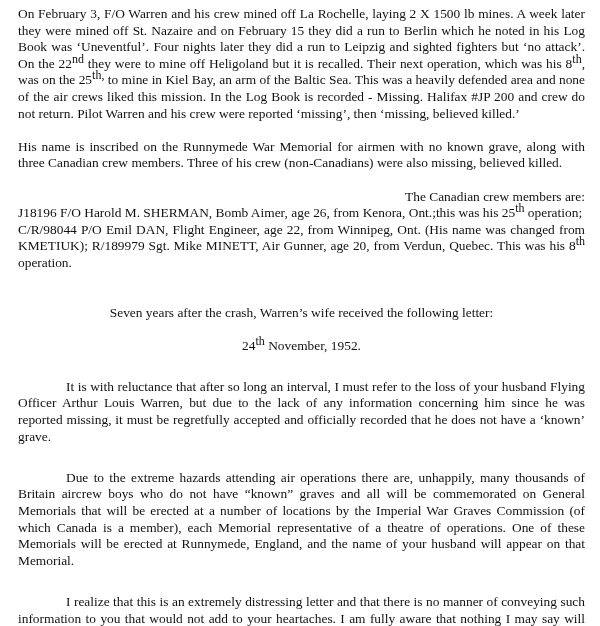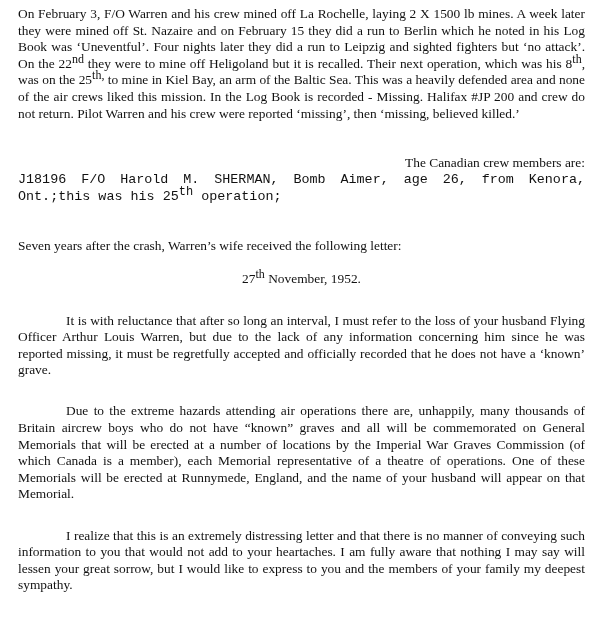--- a/index.html
+++ b/index.html
@@ -32,49 +32,51 @@
     .indent { text-indent: 48px; margin-top: 8px; }
     .center {
       text-align: center;
     }
     sup {
       font-size: 12px;
       line-height: 0;
       vertical-align: 5px;
       margin-top: 11px;
     }
-    .crew-list p { text-align: justify; font-family: Liberation Mono, monospace; }
+    .crew-list p { text-align: justify; }
     .crew-first { text-align: left; }
   </style>
 </head>
 <body>
 
 <div class="page">
 
   <p><span>On February 3, F/O Warren and his crew mined off La Rochelle, laying 2 X 1500 lb mines.  A week later they were mined off St. Nazaire and on February 15 they did a run to Berlin which he noted in his Log Book was ‘Uneventful’.  Four nights later they did a run to Leipzig and sighted fighters but ‘no attack’.  On the 22</span><sup>nd</sup><span> they were to mine off Heligoland but it is recalled.  Their next operation, which was his 8</span><sup>th</sup><span>, was on the 25</span><sup>th,</sup><span>  to mine in Kiel Bay, an arm of the Baltic Sea.  This was a heavily defended area and none of the air crews liked this mission.  In the Log Book is recorded -  Missing.  Halifax #JP 200 and crew do not return.  Pilot Warren and his crew were reported ‘missing’, then ‘missing, believed killed.’</span></p>
 
   <div class="gap1"></div>
 
+  <p>His name is inscribed on the Runnymede War Memorial for airmen with no known grave, along with three Canadian crew members.  Three of his crew (non-Canadians) were also missing, believed killed.</p>
 
   <div class="gap1"></div>
 
   <p style="text-align:right;">The Canadian crew members are:</p>
 
   <div class="crew-list">
     <p class="crew-first"><span>J18196 F/O Harold M. SHERMAN, Bomb Aimer, age 26, from Kenora, Ont.;this was his 25</span><sup>th</sup><span> operation;</span></p>
+    <p><span>C/R/98044 P/O Emil DAN, Flight Engineer, age 22, from Winnipeg, Ont.  (His name was changed from KMETIUK);  R/189979  Sgt. Mike MINETT, Air Gunner, age 20, from Verdun, Quebec.  This was his 8</span><sup>th</sup><span> operation.</span></p>
   </div>
 
   <div class="gap2"></div>
 
-  <p style="text-align:left;">Seven years after the crash, Warren’s wife received the following letter:</p>
+  <p style="text-align:center;">Seven years after the crash, Warren’s wife received the following letter:</p>
 
   <div class="gap1"></div>
 
   <div class="center">
-    <div><span>27</span><sup>th</sup><span> November, 1952.</span></div>
+    <div><span>24</span><sup>th</sup><span> November, 1952.</span></div>
   </div>
 
   <div class="gap1"></div>
 
   <p class="indent">It is with reluctance that after so long an interval, I must refer to the loss of your husband Flying Officer Arthur Louis Warren, but due to the lack of any information concerning him since he was reported missing, it must be regretfully accepted and officially recorded that he does not have a ‘known’ grave.</p>
 
   <div class="gap1"></div>
 
   <p class="indent">Due to the extreme hazards attending air operations there are, unhappily, many thousands of Britain aircrew boys who do not have “known” graves and all will be commemorated on General Memorials that will be erected at a number of locations by the Imperial War Graves Commission (of which Canada is a member), each Memorial representative of a theatre of operations.  One of these Memorials will be erected at Runnymede, England, and the name of your husband will appear on that Memorial.</p>
 

